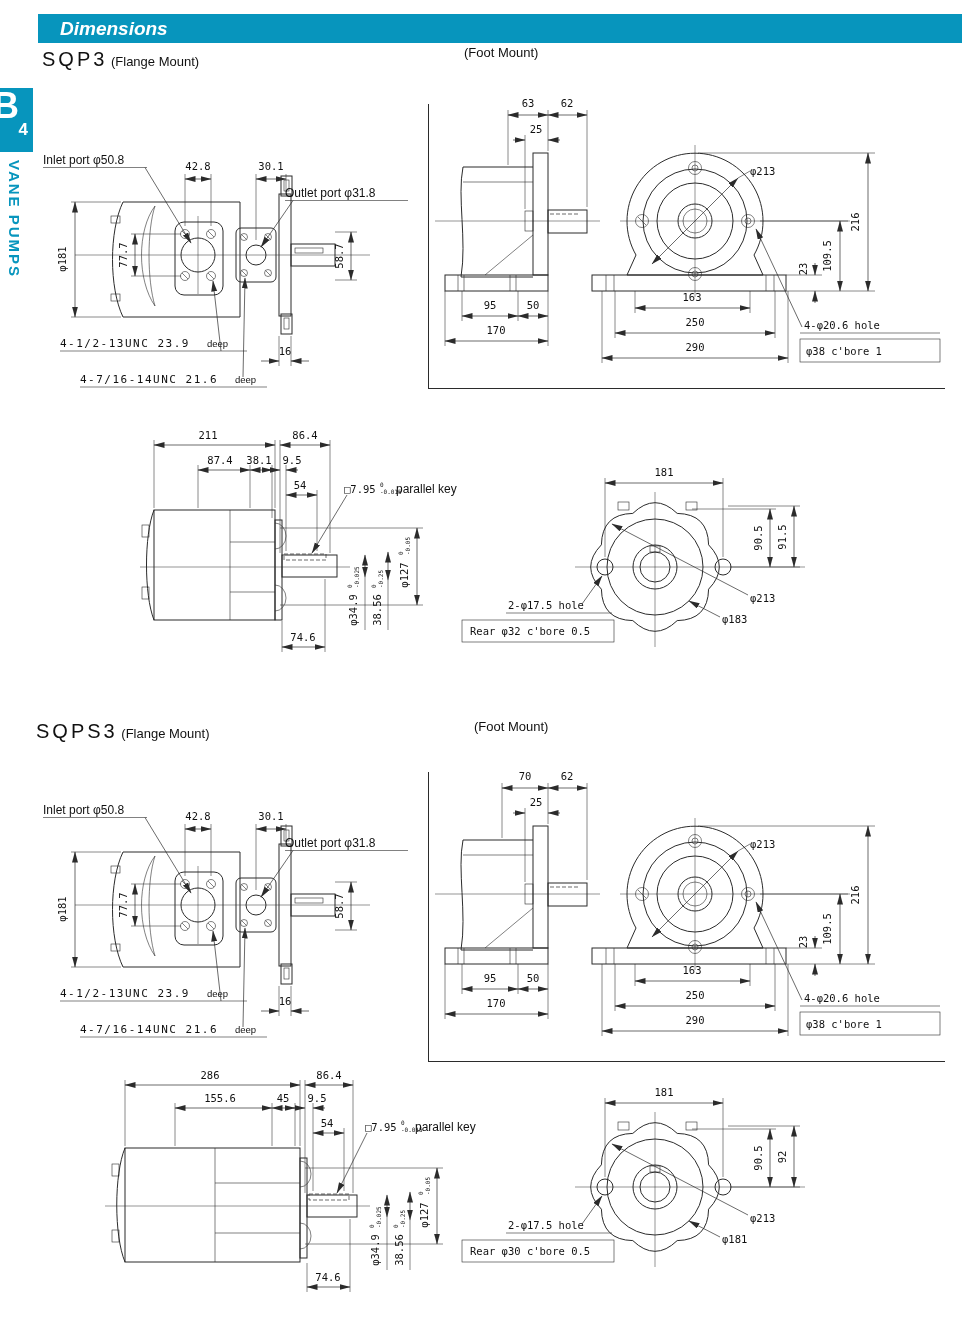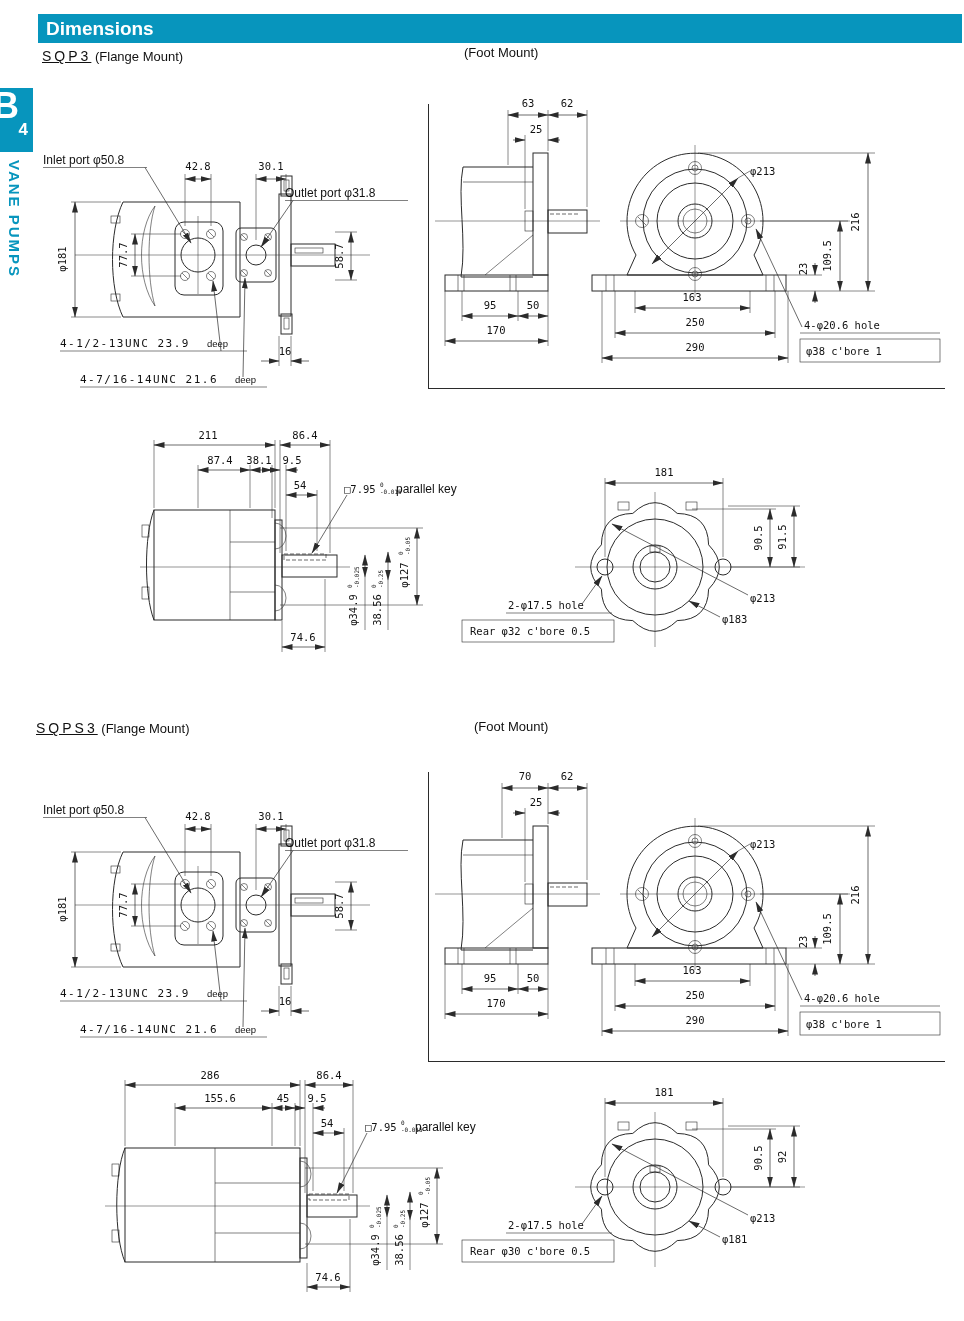--- a/index.html
+++ b/index.html
@@ -1,31 +1,31 @@
 <!DOCTYPE html>
 <html><head>
 <meta charset="utf-8">
 <style>
   html,body{margin:0;padding:0;background:#fff;}
   #page{position:relative;width:964px;height:1321px;background:#fff;overflow:hidden;
         font-family:"Liberation Sans",sans-serif;color:#111;}
   .abs{position:absolute;}
   
   #hdrbar{left:38px;top:14px;width:924px;height:29px;background:#0795BD;}
-  #hdrbar .t{color:#fff;font-weight:bold;font-size:19px;line-height:29px;padding-left:8px;
-             font-family:"Liberation Sans",sans-serif;}
+  #hdrbar .t{color:#fff;font-weight:bold;font-size:19px;line-height:29px;padding-left:22px;
+             font-family:"Liberation Sans",sans-serif;font-style:italic;}
   
   #tab{left:0;top:88px;width:33px;height:64px;background:#0795BD;color:#fff;overflow:hidden;}
   #tab .b{font-size:36px;font-weight:bold;margin-left:-7px;line-height:36px;}
   #tab .n{font-size:17px;font-weight:bold;text-align:right;padding-right:5px;margin-top:-4px;}
   #vlabel{left:6px;top:160px;color:#0795BD;font-weight:bold;font-size:15px;
           writing-mode:vertical-rl;letter-spacing:2px;}
   
   .sec-title{font-size:13px;color:#111;}
-  .sec-title .model{letter-spacing:3px;font-size:14px;text-decoration:underline;}
+  .sec-title .model{letter-spacing:3px;font-size:20px;}
   
   .footbox{border-left:1.5px solid #2b2b2b;border-bottom:1.5px solid #2b2b2b;}
   
   svg{position:absolute;overflow:visible;}
   .ln{fill:none;stroke:#2b2b2b;stroke-width:1;}
   .tn{fill:none;stroke:#2b2b2b;stroke-width:.6;}
   .dim{fill:none;stroke:#2b2b2b;stroke-width:.7;}
   .ext{fill:none;stroke:#2b2b2b;stroke-width:.55;}
   .ctr{fill:none;stroke:#2b2b2b;stroke-width:.5;}
   .dsh{fill:none;stroke:#2b2b2b;stroke-width:.7;stroke-dasharray:4 2;}

